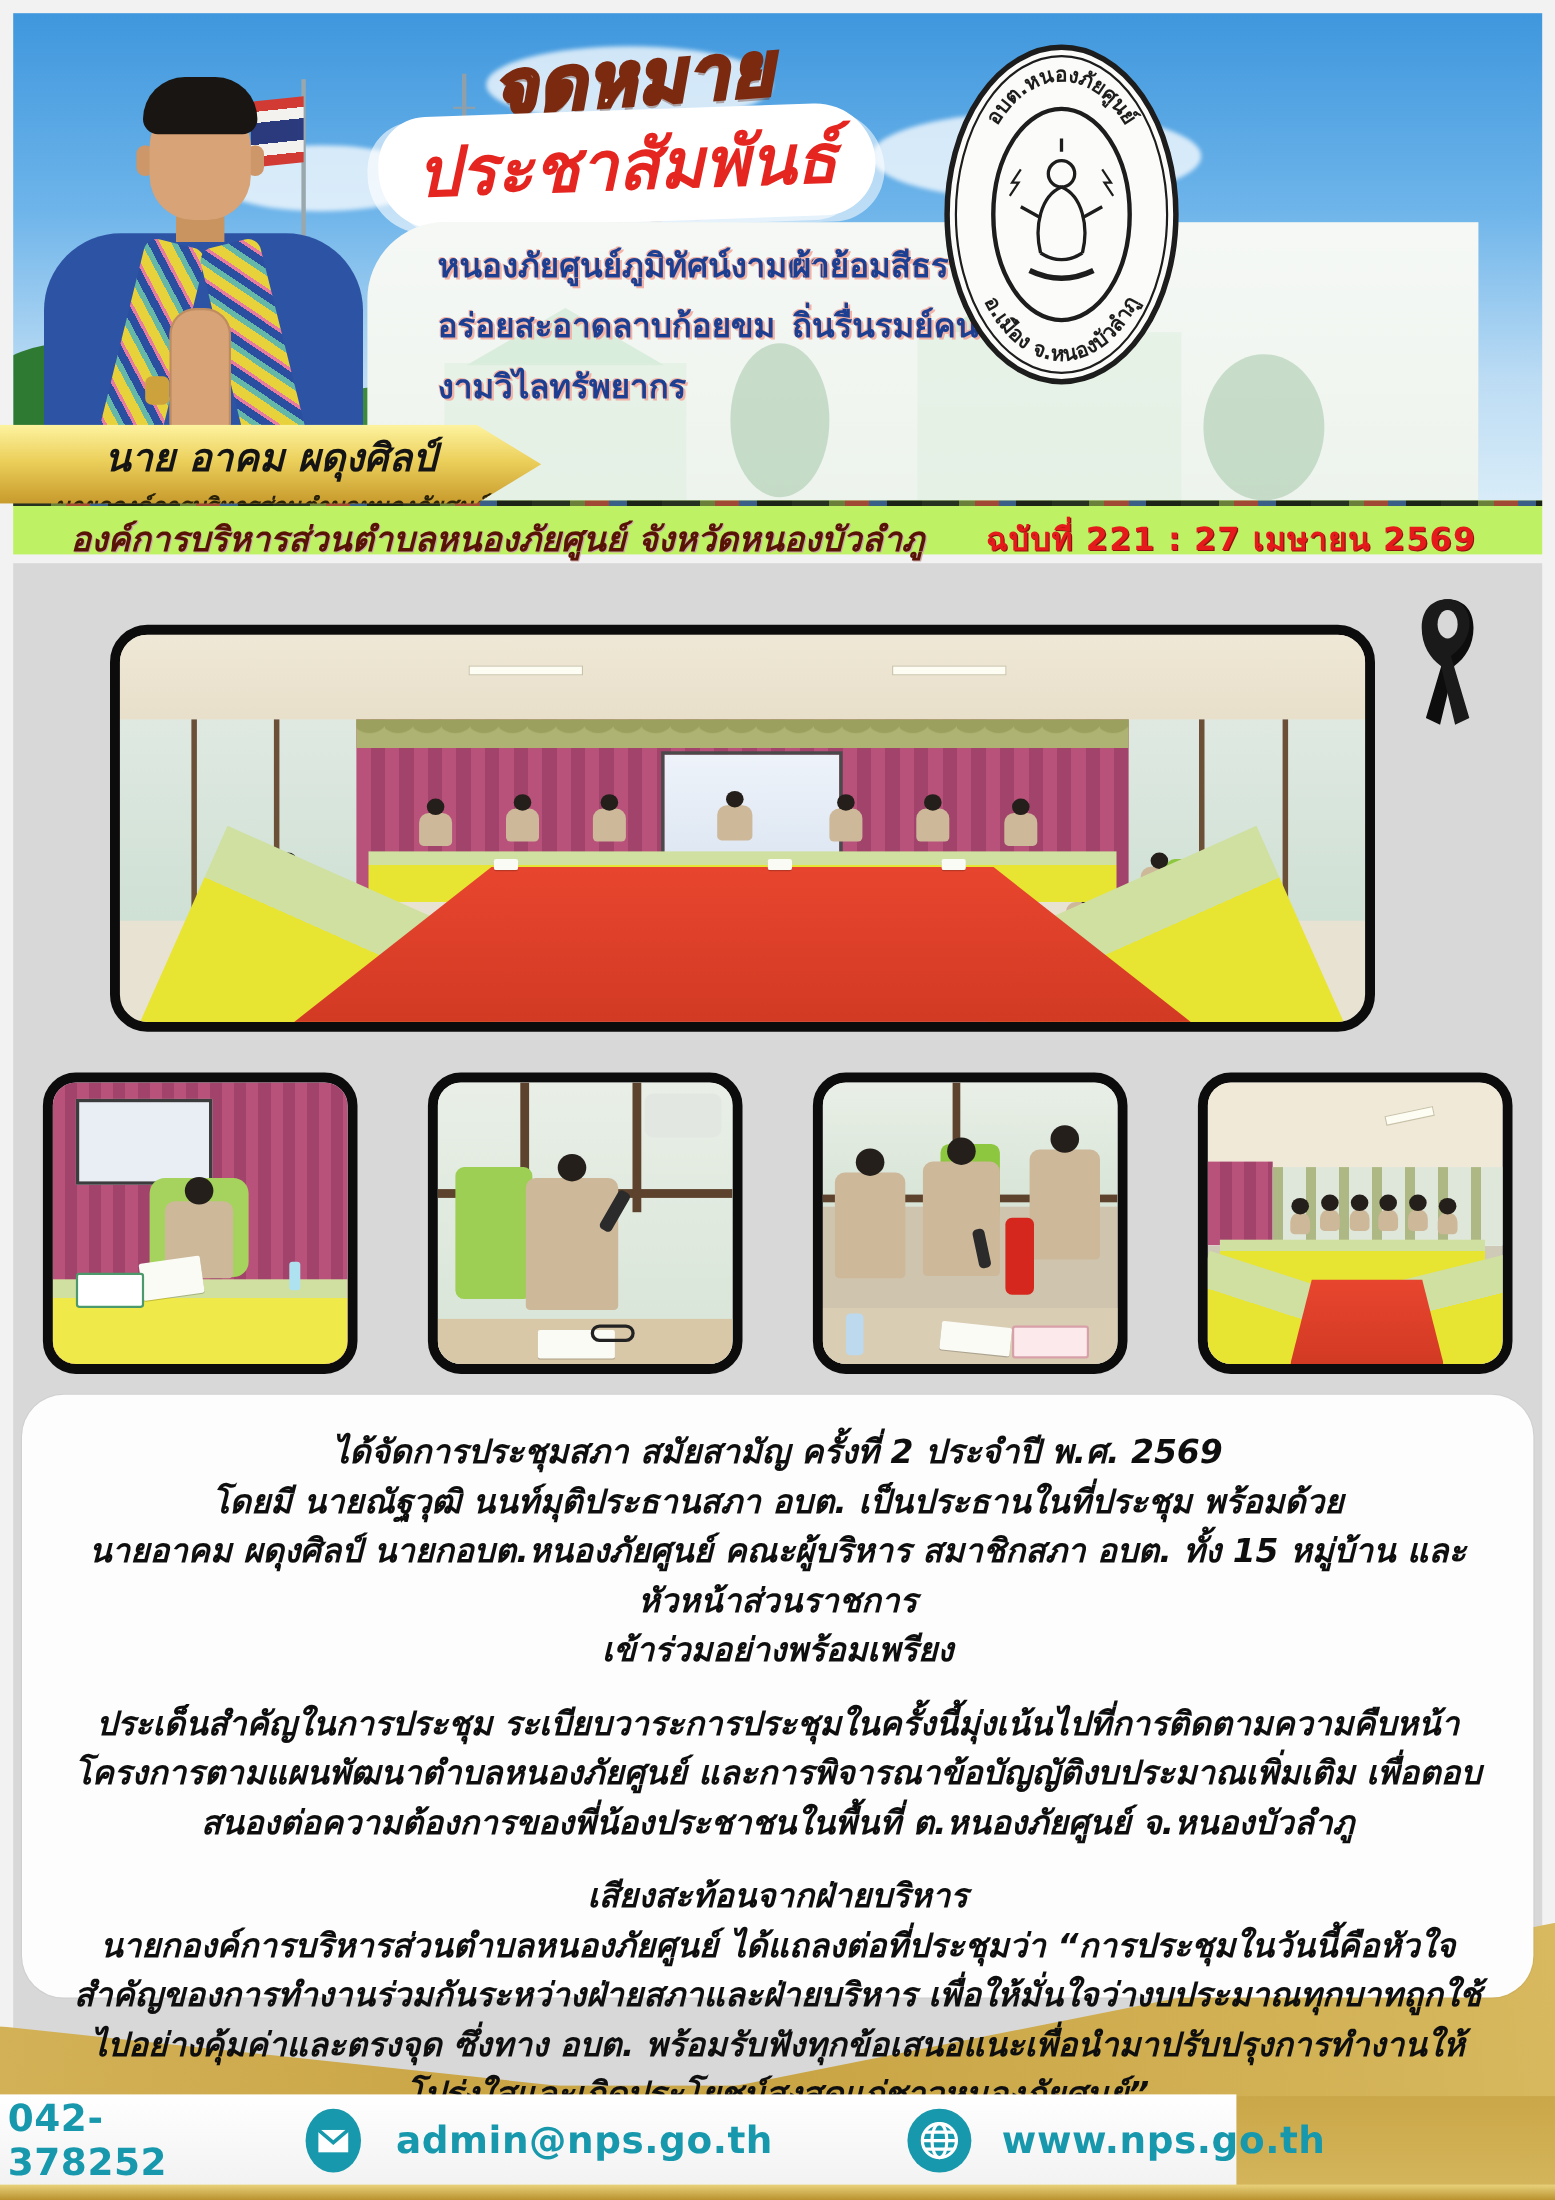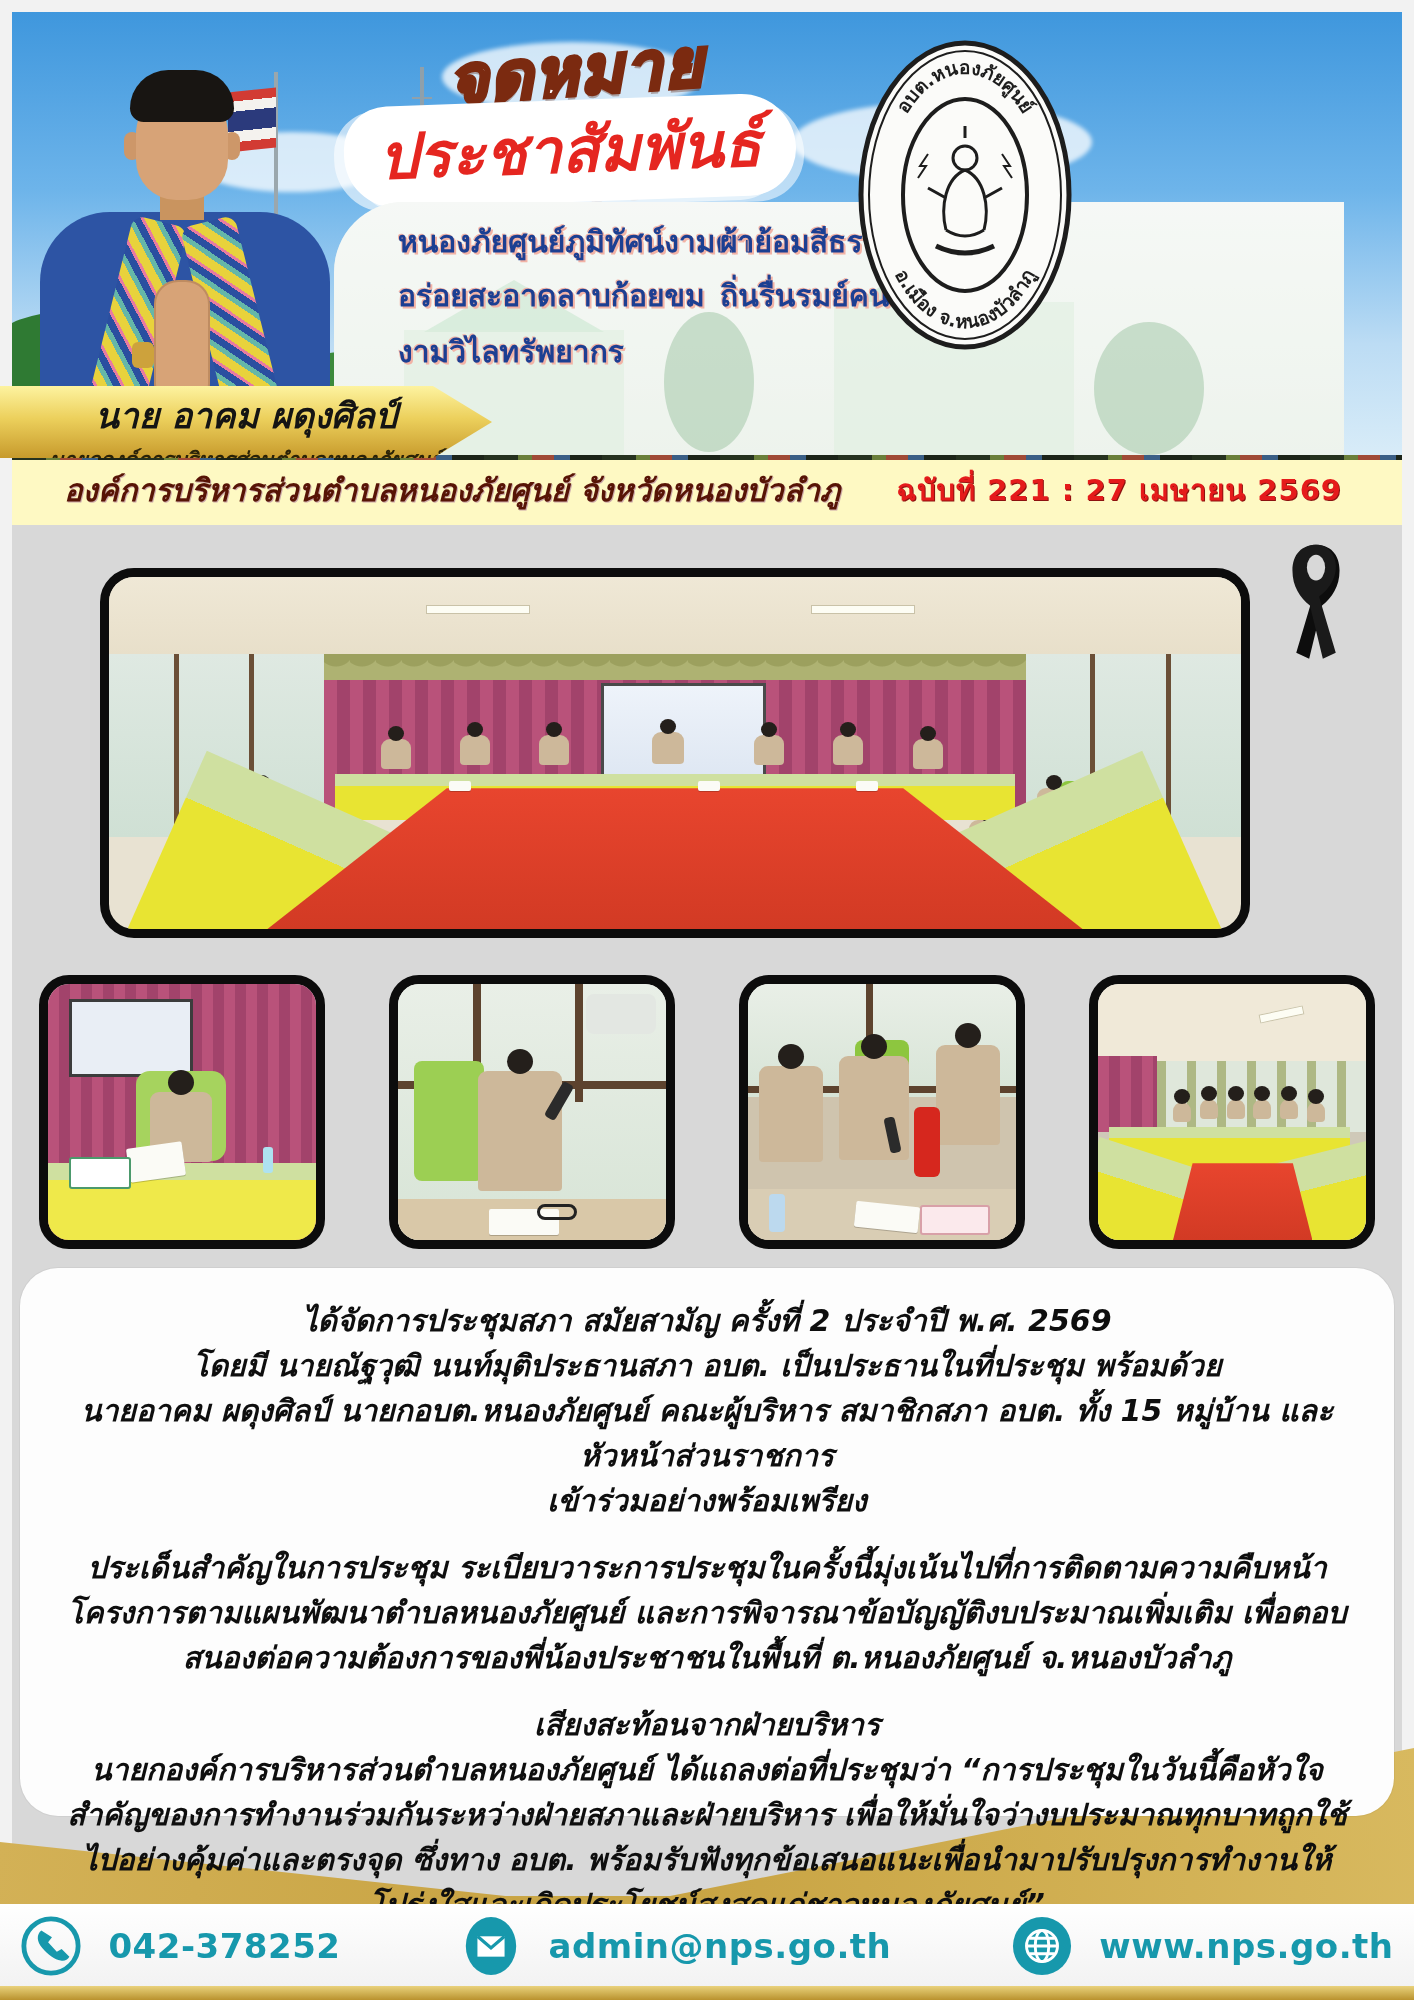--- a/index.html
+++ b/index.html
@@ -48,21 +48,21 @@
   .tagline{position:absolute;font-size:30px;font-weight:800;color:#1c3f92;white-space:nowrap;
     text-shadow:2px 2px 0 #f2b3a6,-1px -1px 0 #f2b3a6;}
   
   .pennant{left:0;top:386px;width:492px;height:72px;z-index:6;
     background:linear-gradient(180deg,#fdf3a0 0%,#ecd05c 45%,#c79a2c 100%);
     clip-path:polygon(0 0,88% 0,100% 50%,88% 100%,0 100%);text-align:center;}
   .pennant .nm{display:block;margin-top:2px;font-size:35px;font-weight:800;font-style:italic;color:#141414;}
   .pennant .tt{display:block;font-size:21px;font-weight:700;font-style:italic;color:#2a2208;}
 
   
-  .issuebar{left:12px;top:455px;width:1390px;height:70px;background:#fef9c3;z-index:5;}
+  .issuebar{left:12px;top:455px;width:1390px;height:49px;background:#bef264;z-index:5;}
   .colorline{position:absolute;left:0;top:0;width:100%;height:5px;
     background:repeating-linear-gradient(90deg,#26321f 0 34px,#6a7f3a 34px 48px,#a04a36 48px 70px,#3a5f86 70px 86px,#1c2418 86px 118px);}
   .org-title{position:absolute;left:52px;top:10px;font-size:31px;font-weight:800;font-style:italic;color:#571405;
     text-shadow:1px 1px 0 #caa;}
   .issue-no{position:absolute;right:60px;top:12px;font-size:29px;font-weight:800;color:#e51b1b;letter-spacing:1px;
     text-shadow:1px 1px 0 #8c1210;}
 
   
   .graybody{left:12px;top:512px;width:1390px;height:1488px;background:#d8d8d8;}
 
@@ -106,21 +106,21 @@
   .article .gap{height:22px;}
   .qhead{font-size:30px;}
 
   
   .wedge{z-index:2;}
   .wedge.l{left:0;top:1842px;width:600px;height:64px;background:linear-gradient(100deg,#d3b156,#c7a241);
     clip-path:polygon(0 0,100% 100%,0 100%);}
   .wedge.r{left:620px;top:1748px;width:794px;height:158px;background:linear-gradient(260deg,#d8b95f,#c7a241);
     clip-path:polygon(100% 0,100% 100%,0 100%);}
   .goldbase{left:0;top:1896px;width:1414px;height:104px;background:linear-gradient(180deg,#c9a646,#d6b75e);}
-  .footerband{left:0;top:1904px;width:1414px;height:84px;background:linear-gradient(180deg,#ffffff,#f2f2f2);z-index:6;
+  .footerband{left:0;top:1904px;width:1124px;height:84px;background:linear-gradient(180deg,#ffffff,#f2f2f2);z-index:6;
     display:flex;align-items:center;justify-content:center;gap:120px;}
   .contact{display:flex;align-items:center;gap:26px;}
   .contact .label{font-size:34px;font-weight:800;color:#1798ac;letter-spacing:.5px;}
   .cicon{width:62px;height:62px;flex:0 0 auto;}
   .goldstrip{left:0;top:1986px;width:1414px;height:14px;background:linear-gradient(180deg,#e9d27c,#b9922e);z-index:7;}
 </style>
 </head>
 <body>
 
 <div class="page">

